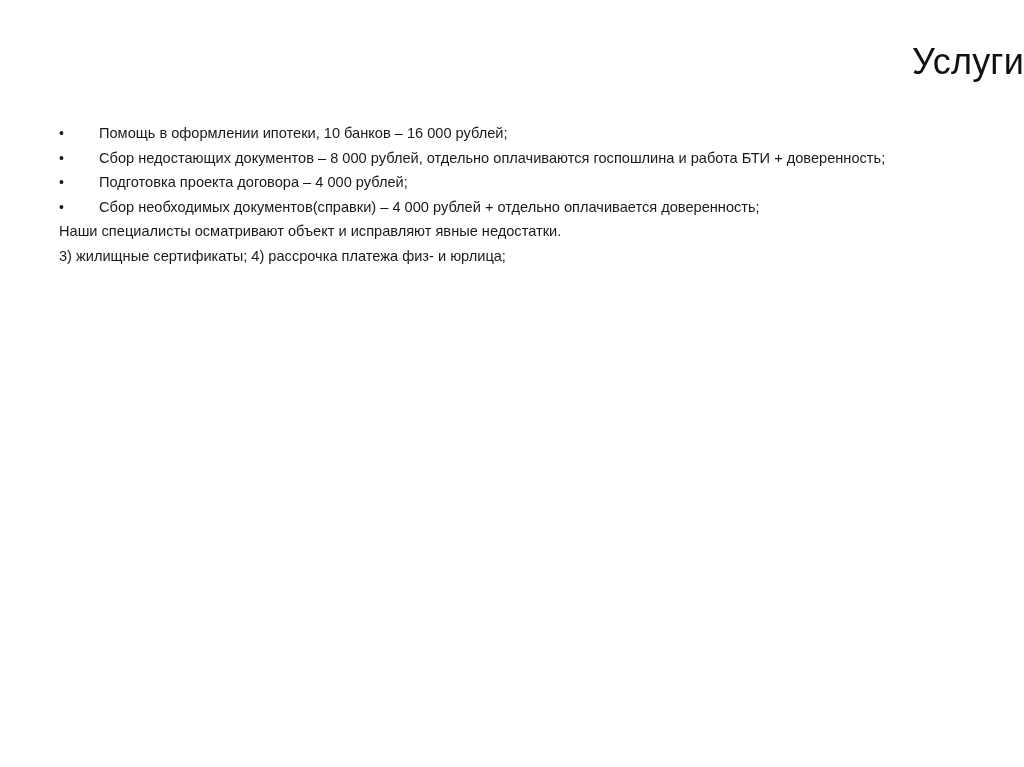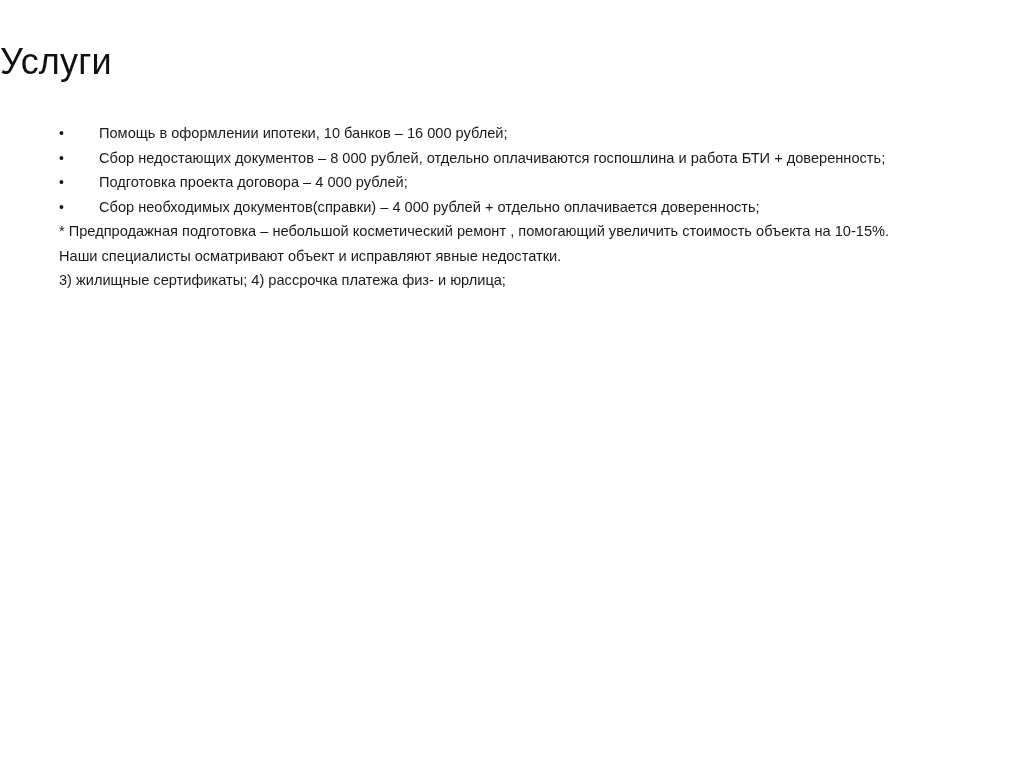--- a/index.html
+++ b/index.html
@@ -13,21 +13,21 @@
       position: relative;
       overflow: hidden;
       font-family: "Liberation Sans", "DejaVu Sans", sans-serif;
       color: #1a1a1a;
     }
     .slide-title {
       position: absolute;
       top: 38px;
       left: 0;
       width: 1024px;
-      text-align: left;
+      text-align: right;
       font-size: 36px;
       line-height: 48px;
       color: #111111;
       letter-spacing: 0.2px;
     }
     .slide-body {
       position: absolute;
       top: 121px;
       left: 59px;
       width: 930px;
@@ -75,17 +75,16 @@
       <li class="bullet-item">
         <span class="bullet-dot">•</span>
         <span>Подготовка проекта договора – 4 000 рублей;</span>
       </li>
       <li class="bullet-item">
         <span class="bullet-dot">•</span>
         <span>Сбор необходимых документов(справки) – 4 000 рублей + отдельно оплачивается доверенность;</span>
       </li>
     </ul>
 
-    <div class="para">* Предпродажная подготовка – небольшой косметический ремонт , помогающий увеличить стоимость объекта на 10-15%.</div>
     <div class="para">Наши специалисты осматривают объект и исправляют явные недостатки.</div>
     <div class="para">3) жилищные сертификаты; 4) рассрочка платежа  физ- и юрлица;</div>
   </div>
 </div>
 
 </body></html>

